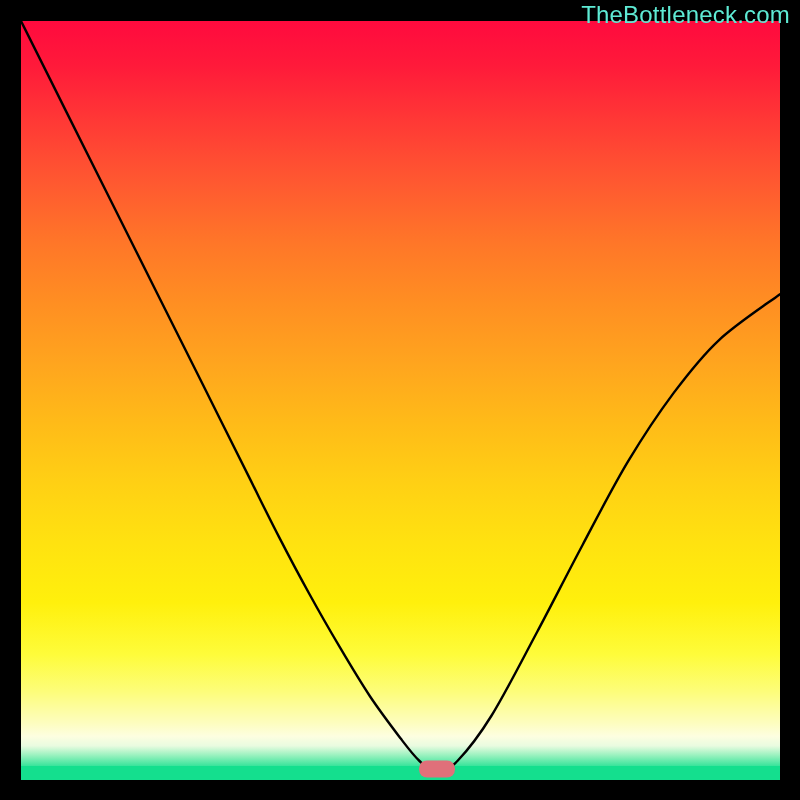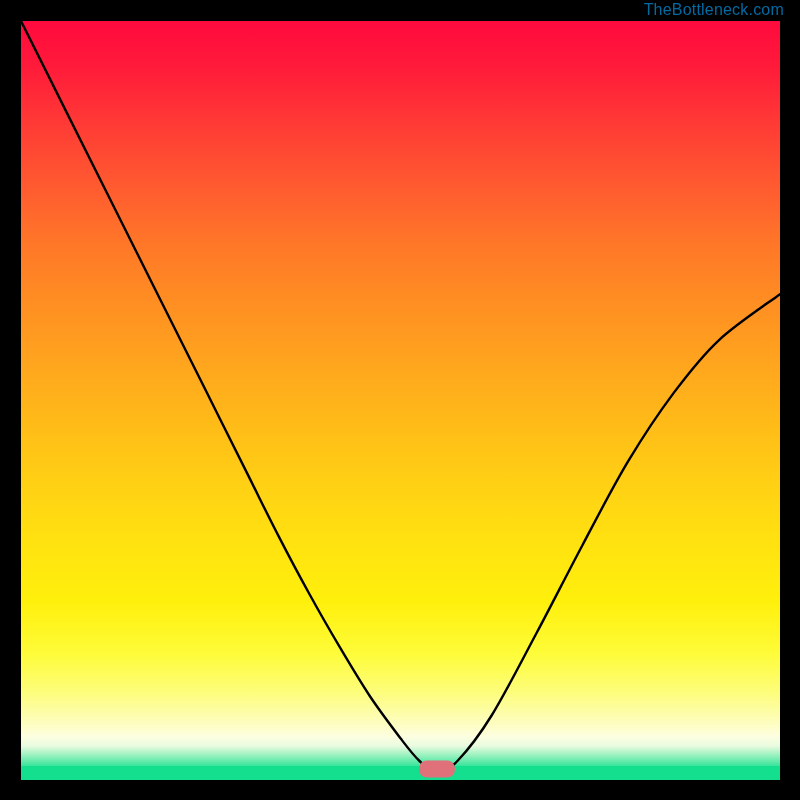--- a/index.html
+++ b/index.html
@@ -79,23 +79,23 @@
     position: absolute;
     width: 36px;
     height: 17px;
     background: #e0707a;
     border-radius: 8px;
     transform: translate(-50%, -50%);
   }
   .watermark {
     position: absolute;
     top: 1px;
-    right: 16px;
-    color: #0369a1;
-    font-size: 16px;
+    right: 10px;
+    color: #5eead4;
+    font-size: 24px;
     font-weight: 500;
     letter-spacing: 0.2px;
     user-select: none;
   }
 </style>
 </head>
 <body>
 
 <div class="frame">
 

